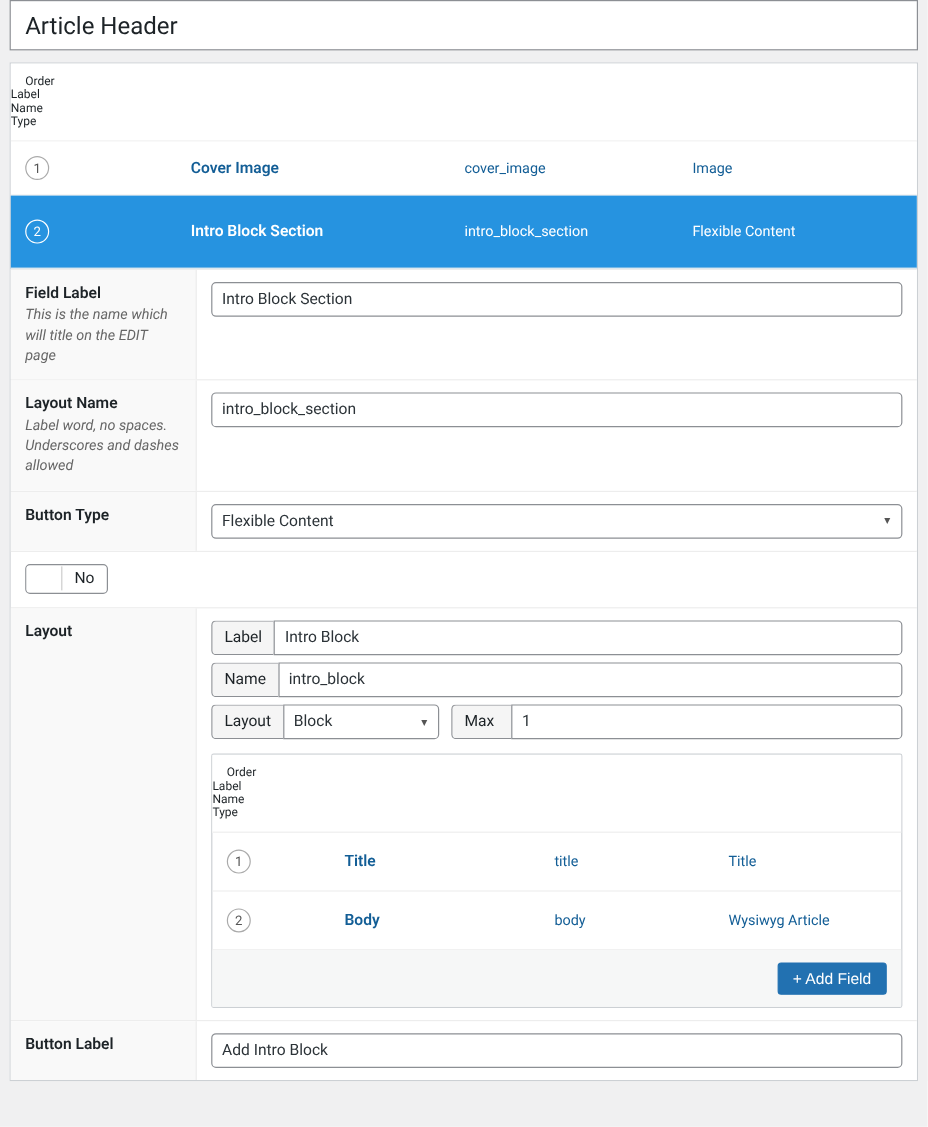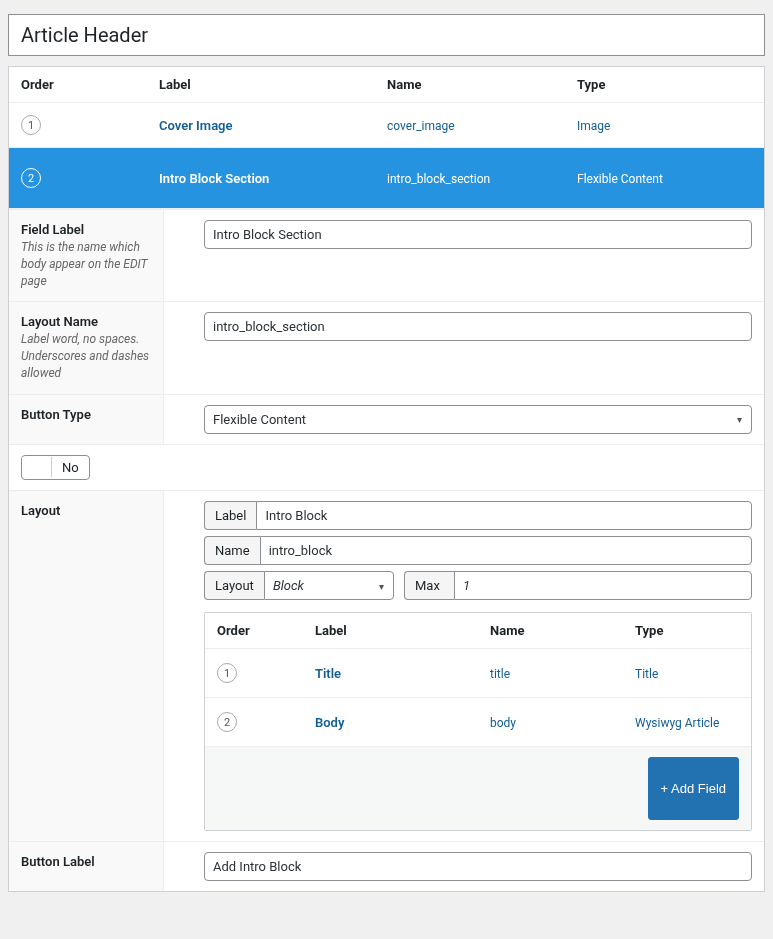--- a/index.html
+++ b/index.html
@@ -9,36 +9,37 @@
     font-family: -apple-system, BlinkMacSystemFont, "Segoe UI", Roboto, sans-serif;
     font-size: 13px;
     background: #f0f0f1;
     color: #1d2327;
   }
   .page { width: 773px; background: #f0f0f1; padding: 0; }
   .title-box {
     background: #fff;
     border: 1px solid #8c8f94;
     padding: 8px 12px;
-    margin: 14px 8px 10px 8px;
+    margin: 0 8px 10px 8px;
     font-size: 20px;
     font-weight: 400;
   }
   .main-table {
     border: 1px solid #ccd0d4;
     background: #fff;
     margin: 0 8px;
   }
   .table-header {
     display: flex;
     padding: 10px 0;
-    font-weight: 700;
-    font-size: 13px;
+    font-weight: 400;
+    font-size: 10px;
     border-bottom: 1px solid #eee;
     background: #fff;
+    flex-direction: column;
   }
   .col-order { width: 150px; padding-left: 12px; }
   .col-label { width: 228px; }
   .col-name  { width: 190px; }
   .col-type  { flex: 1; }
   .field-row {
     display: flex;
     align-items: center;
     padding: 12px 0;
     border-bottom: 1px solid #eee;
@@ -66,21 +67,20 @@
     background: transparent;
     color: #fff;
   }
   .link { color: #135e96; font-weight: 600; font-size: 13px; }
   .link-sm { color: #135e96; font-size: 12px; font-weight: 400; }
   .selected .link, .selected .link-sm { color: #fff; }
   .settings-row {
     display: flex;
     border-top: 1px solid #ededed;
     background: #fff;
-    gap: 28px;
   }
   .settings-label {
     width: 155px;
     padding: 12px;
     background: #f9f9f9;
     border-right: 1px solid #ededed;
     font-size: 13px;
   }
   .settings-label strong { font-weight: 600; display: block; font-size: 13px; }
   .settings-label em { font-style: italic; color: #666; font-size: 12px; display: block; margin-top: 2px; line-height: 1.4; }
@@ -139,21 +139,21 @@
     padding: 6px 10px;
     font-size: 13px;
     min-width: 50px;
   }
   .lg-row .text-input, .lg-row .select-input {
     border-radius: 0 4px 4px 0;
   }
   .lg-triple { display: flex; gap: 10px; margin-bottom: 12px; }
   .lg-triple .lg-cell { display: flex; }
   .lg-cell .lg-label { border-radius: 4px 0 0 4px; }
-  .lg-cell .text-input, .lg-cell .select-input { border-radius: 0 4px 4px 0; font-style: italic; }
+  .lg-cell .text-input, .lg-cell .select-input { border-radius: 0 4px 4px 0; }
   .sub-table {
     border: 1px solid #ccd0d4;
     border-radius: 2px;
   }
   .sub-table .table-header {
     background: #fff;
     border-bottom: 1px solid #eee;
   }
   .sub-col-order { width: 110px; padding-left: 12px; }
   .sub-col-label { width: 175px; }
@@ -168,21 +168,21 @@
   .sub-footer {
     display: flex;
     justify-content: flex-end;
     padding: 10px 12px;
     background: #f6f7f7;
   }
   .btn-primary {
     background: #2271b1;
     border: 1px solid #2271b1;
     color: #fff;
-    padding: 23px 12px;
+    padding: 5px 12px;
     font-size: 13px;
     border-radius: 3px;
     cursor: pointer;
   }
 </style>
 </head>
 <body>
 
 <div class="page">
 
@@ -207,21 +207,21 @@
     <div class="field-row selected" style="padding:20px 0;">
       <div class="col-order"><span class="order-badge">2</span></div>
       <div class="col-label"><span class="link">Intro Block Section</span></div>
       <div class="col-name"><span class="link-sm">intro_block_section</span></div>
       <div class="col-type"><span class="link-sm">Flexible Content</span></div>
     </div>
 
     <div class="settings-row">
       <div class="settings-label">
         <strong>Field Label</strong>
-        <em>This is the name which body appear on the EDIT page</em>
+        <em>This is the name which will title on the EDIT page</em>
       </div>
       <div class="settings-control">
         <input class="text-input" value="Intro Block Section" style="">
       </div>
     </div>
 
     <div class="settings-row">
       <div class="settings-label">
         <strong>Layout Name</strong>
         <em>Label word, no spaces. Underscores and dashes allowed</em>

